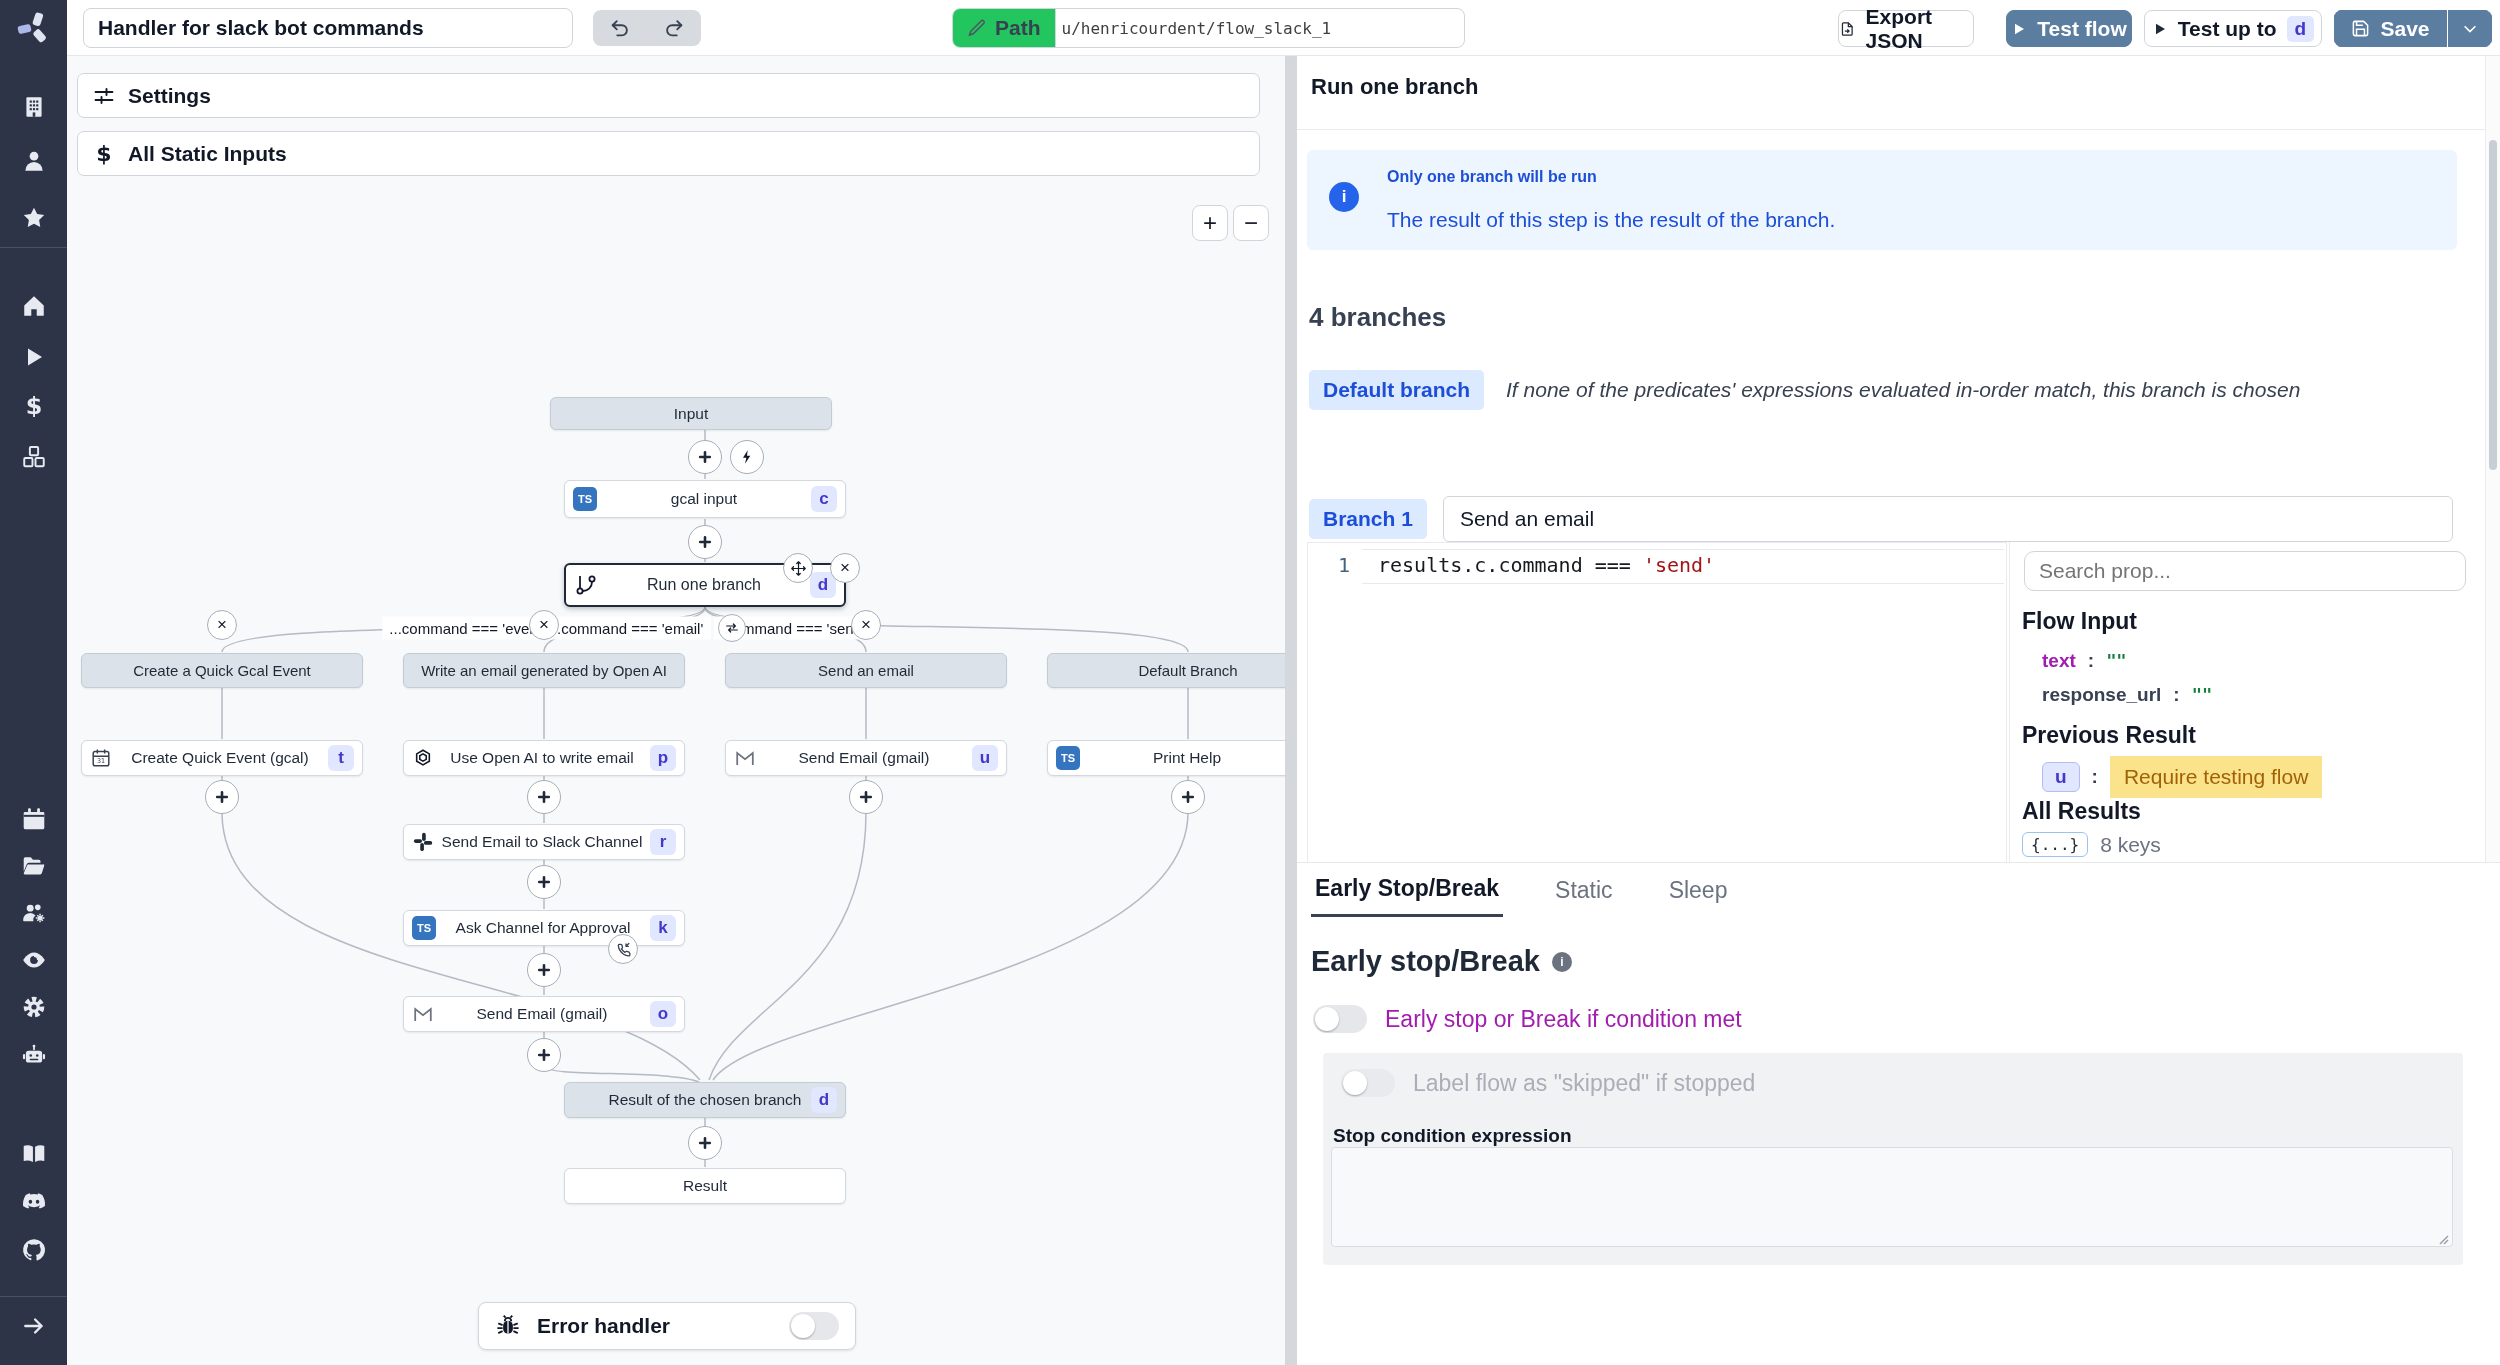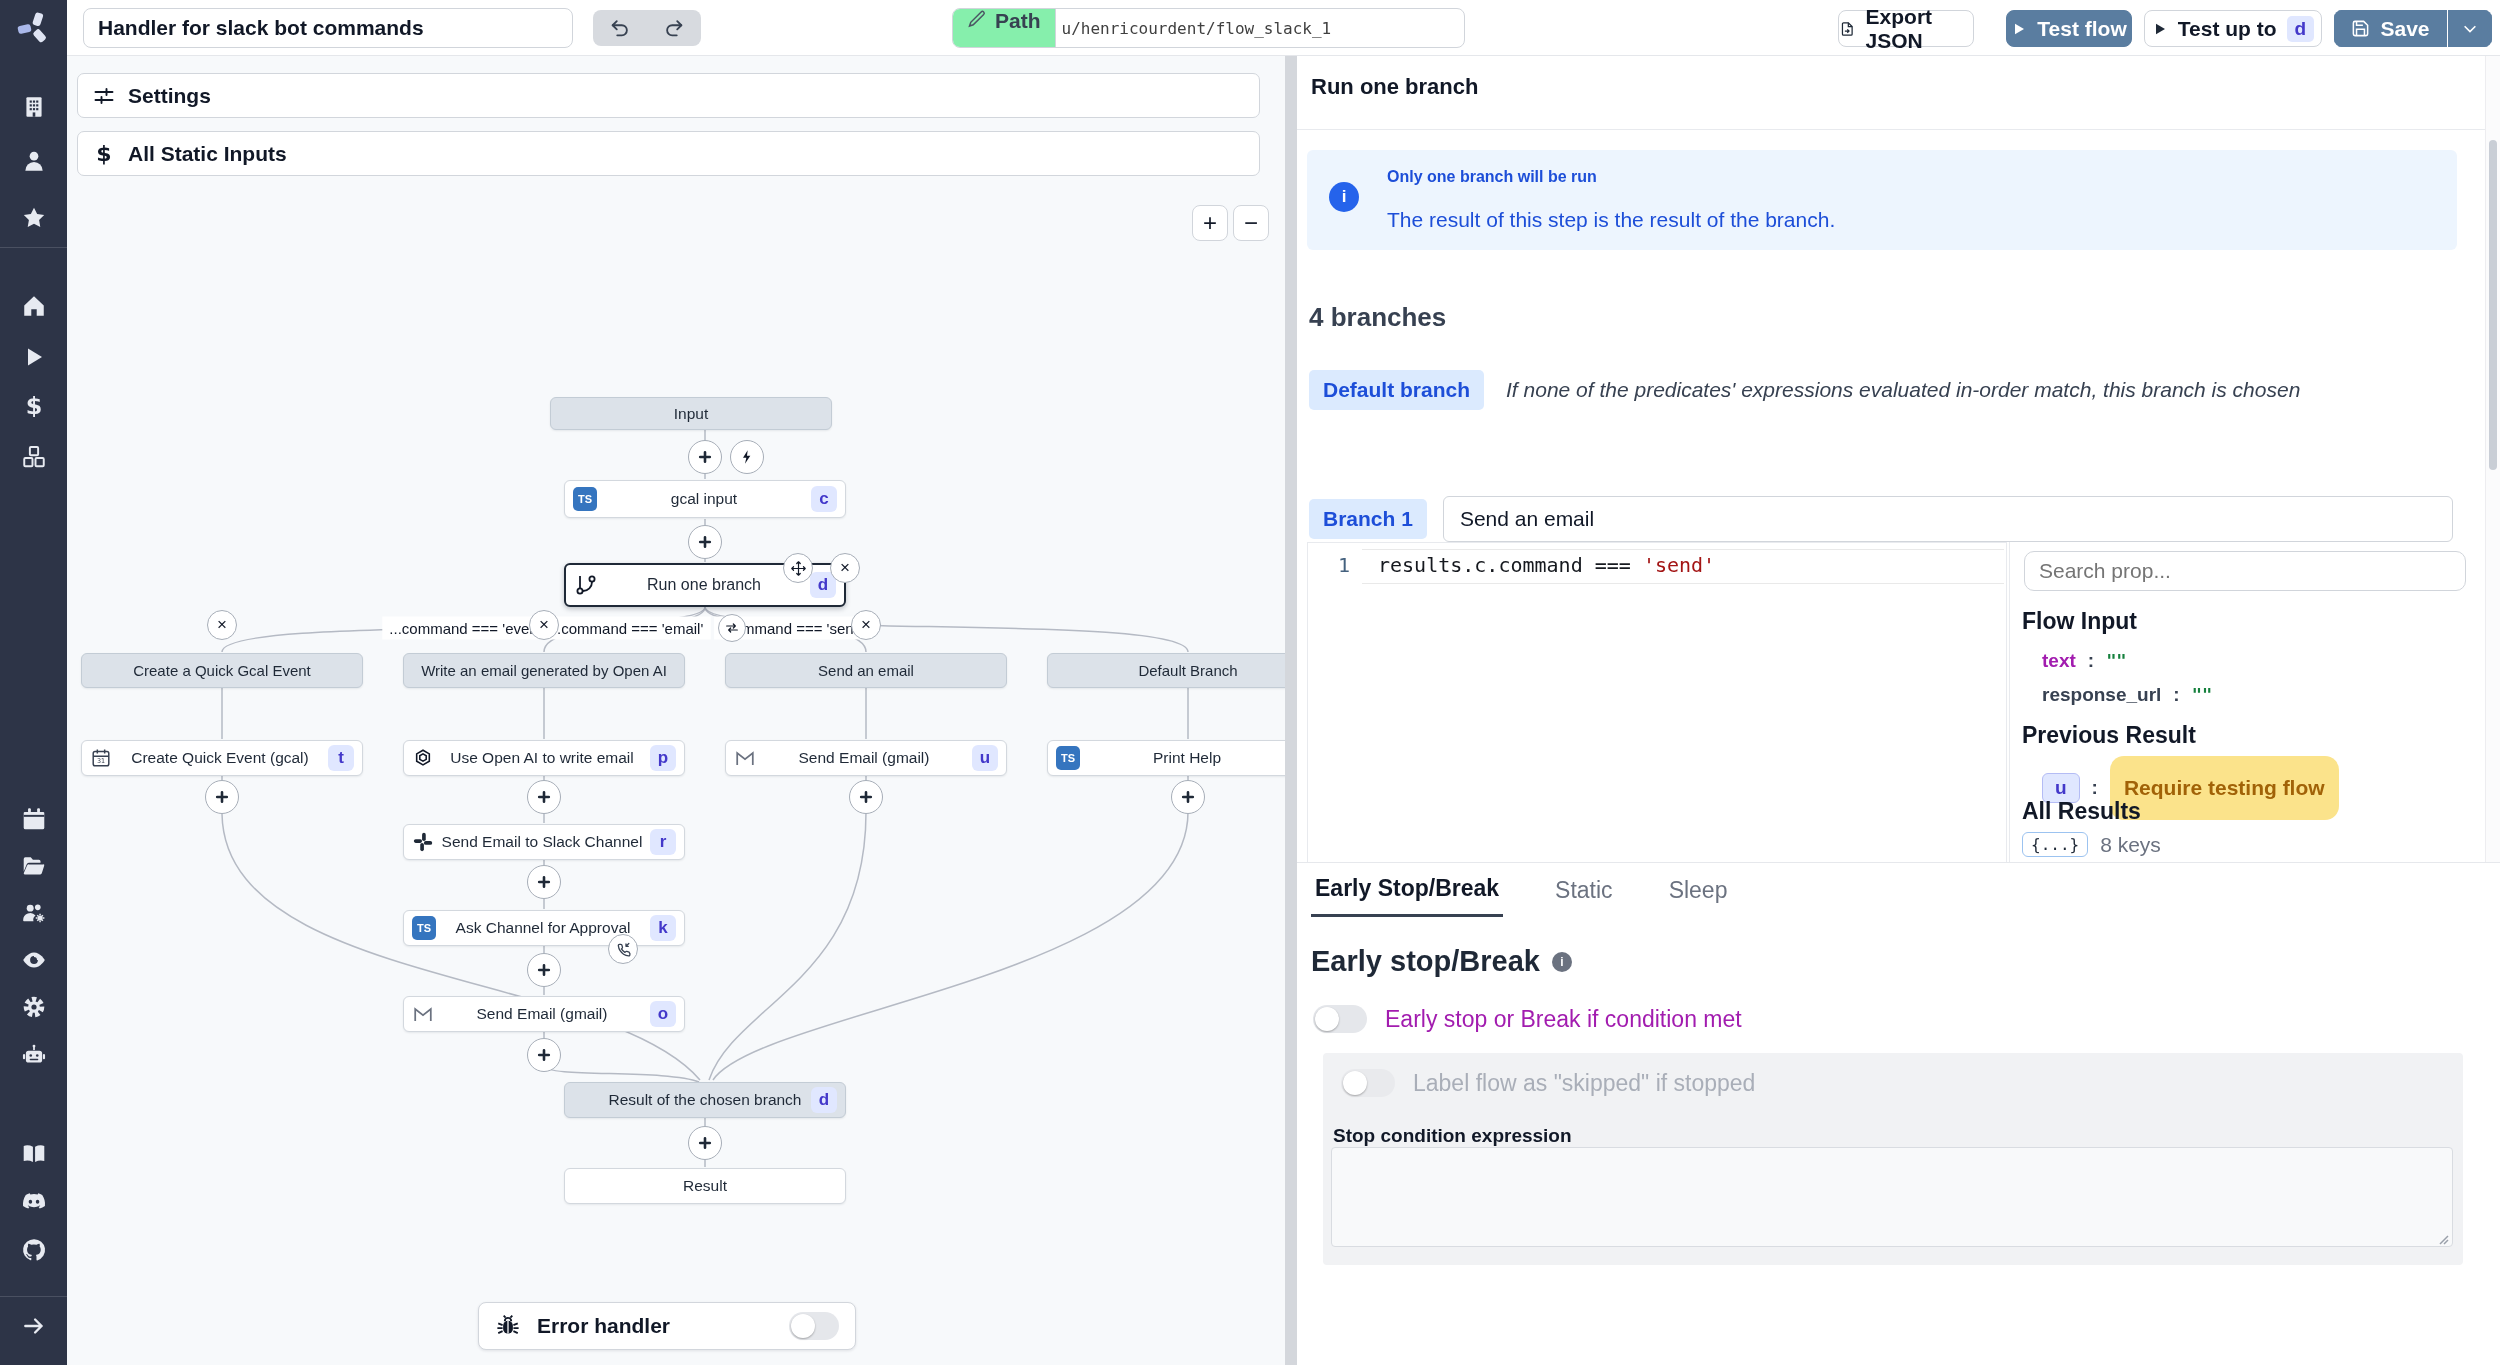--- a/index.html
+++ b/index.html
@@ -211,21 +211,21 @@
           </svg>
         </div>
       <div style="flex:1; display:flex; align-items:center; justify-content:center; cursor:pointer">
           <svg width="22" height="22" viewBox="0 0 24 24" fill="none" stroke="#374151" stroke-width="2" stroke-linecap="round" stroke-linejoin="round">
             <path d="M15.5 13.5 20 9l-4.5-4.5"></path>
             <path d="M20 9H10a5.5 5.5 0 0 0 0 11h5"></path>
           </svg>
         </div>
     </div>
     <div class="abs" style="left:885px; top:8px; width:513px; height:40px; border:1px solid #d1d5db; border-radius:8px; display:flex; overflow:hidden; background:#fff">
-      <div style="background:#86efac; display:flex; align-items:flex-start; gap:8px; padding:0 14px; border-right:1px solid #d1d5db">
+      <div style="background:#22c55e; display:flex; align-items:center; gap:8px; padding:0 14px; border-right:1px solid #d1d5db">
         <svg width="20" height="20" viewBox="0 0 24 24">
             <path d="M17 3.5a2.1 2.1 0 0 1 3 3L7.5 19 3 20.5 4.5 16z" fill="none" stroke="#4b5563" stroke-width="1.8"></path>
           </svg>
         <span style="font-size:21px; font-weight:600; color:#374151">Path</span>
       </div>
       <span class="mono" style="display:flex; align-items:center; padding:0 6px; font-size:16px; color:#404040">u/henricourdent/flow_slack_1</span>
     </div>
     <div class="btn white" style="left:1771px; top:10px; width:136px; height:37px">
       <svg width="20" height="20" viewBox="0 0 24 24" fill="none" stroke="#1f2937" stroke-width="1.8">
           <path d="M13.5 3H6.5A1.5 1.5 0 0 0 5 4.5v15A1.5 1.5 0 0 0 6.5 21h11a1.5 1.5 0 0 0 1.5-1.5V8.5z"></path>
@@ -555,21 +555,21 @@
       </div>
       <div class="abs" style="left:32px; top:142px; display:flex; gap:12px; align-items:baseline">
         <span style="font-size:19px; font-weight:700; color:#374151">response_url</span>
         <span style="font-size:19px; font-weight:700; color:#374151">:</span>
         <span class="mono" style="font-size:17px; font-weight:700; color:#15803d">""</span>
       </div>
       <div class="abs h-bold" style="left:12px; top:180px; font-size:23px">Previous Result</div>
       <div class="abs" style="left:32px; top:214px; display:flex; gap:12px; align-items:center">
         <span style="background:#e0e7ff; border:1px solid #b4bcf5; border-radius:6px; color:#4338ca; font-weight:700; font-size:19px; padding:3px 12px">u</span>
         <span style="font-size:19px; font-weight:700; color:#374151">:</span>
-        <span style="background:#fbe38b; border-radius:14px; color:#a16207; font-weight:700; font-size:21px; padding:20px 14px">Require testing flow</span>
+        <span style="background:#fbe38b; border-radius:0; color:#a16207; font-weight:400; font-size:21px; padding:9px 14px">Require testing flow</span>
       </div>
       <div class="abs h-bold" style="left:12px; top:256px; font-size:23px">All Results</div>
       <div class="abs" style="left:12px; top:290px; display:flex; gap:12px; align-items:center">
         <span class="mono" style="border:1px solid #9cc3f0; border-radius:6px; font-size:16px; color:#1f2937; padding:2px 8px">{...}</span>
         <span style="font-size:21px; color:#6b7280">8 keys</span>
       </div>
     </div>
 
     <div class="abs" style="left:1188px; top:0; width:15px; height:806px; background:#fbfbfc; border-left:1px solid #ededf0">
       <div class="abs" style="left:3px; top:84px; width:8px; height:330px; background:#c9ced6; border-radius:4px"></div>

